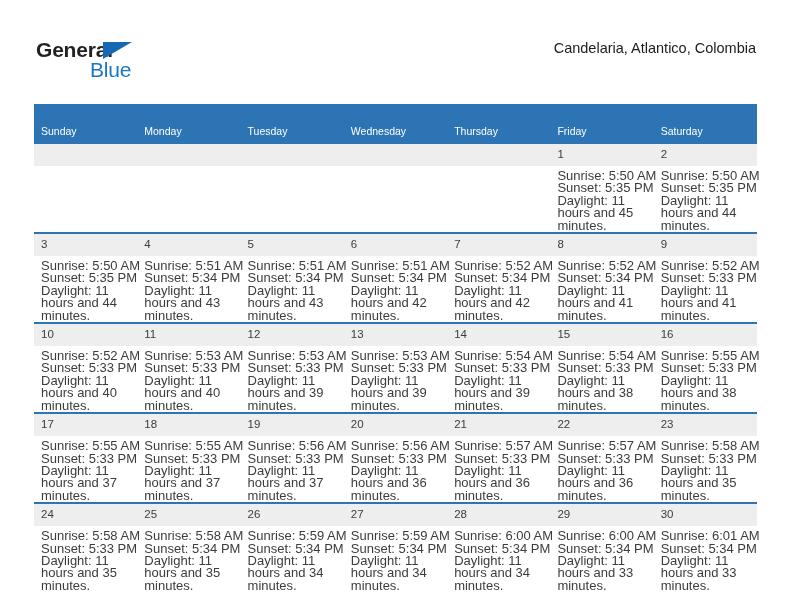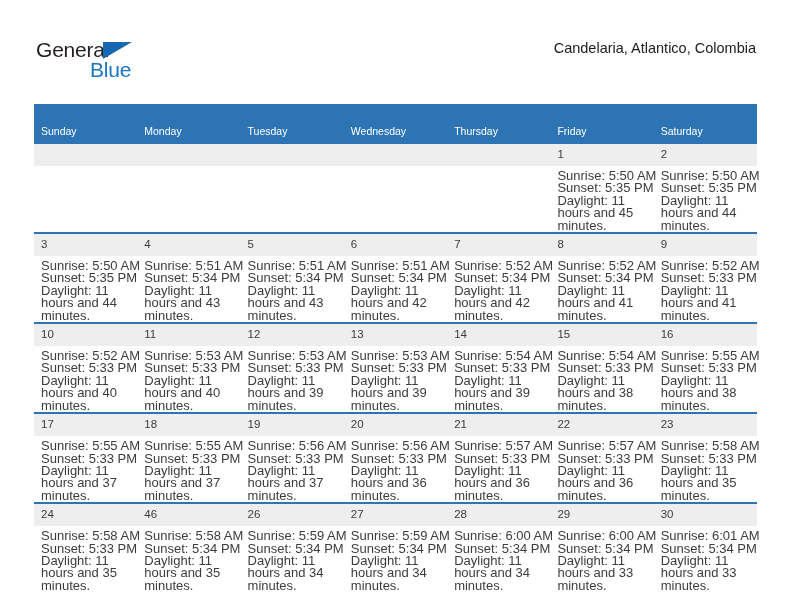--- a/index.html
+++ b/index.html
@@ -34,21 +34,21 @@
     width: 140px;
     height: 46px;
   }
   .logo-general {
     position: absolute;
     left: 0; top: 0;
     font-size: 21px;
     letter-spacing: -0.2px;
     color: #231f20;
     line-height: 24px;
-    font-weight: 400;
+    font-weight: 700;
   }
   .logo-tri {
     position: absolute;
     left: 67px;
     top: 4px;
     width: 0; height: 0;
     border-left: 29px solid #1668b3;
     border-bottom: 17px solid transparent;
   }
   .logo-blue {
@@ -374,21 +374,21 @@
         <tr class="week">
           <td>
             <span class="daynum">24</span>
             <div class="cell-info">
               <div>Sunrise: 5:58 AM</div>
               <div>Sunset: 5:33 PM</div>
               <div class="wrap">Daylight: 11 hours and 35 minutes.</div>
             </div>
           </td>
           <td>
-            <span class="daynum">46</span>
+            <span class="daynum">25</span>
             <div class="cell-info">
               <div>Sunrise: 5:58 AM</div>
               <div>Sunset: 5:34 PM</div>
               <div class="wrap">Daylight: 11 hours and 35 minutes.</div>
             </div>
           </td>
           <td>
             <span class="daynum">26</span>
             <div class="cell-info">
               <div>Sunrise: 5:59 AM</div>

